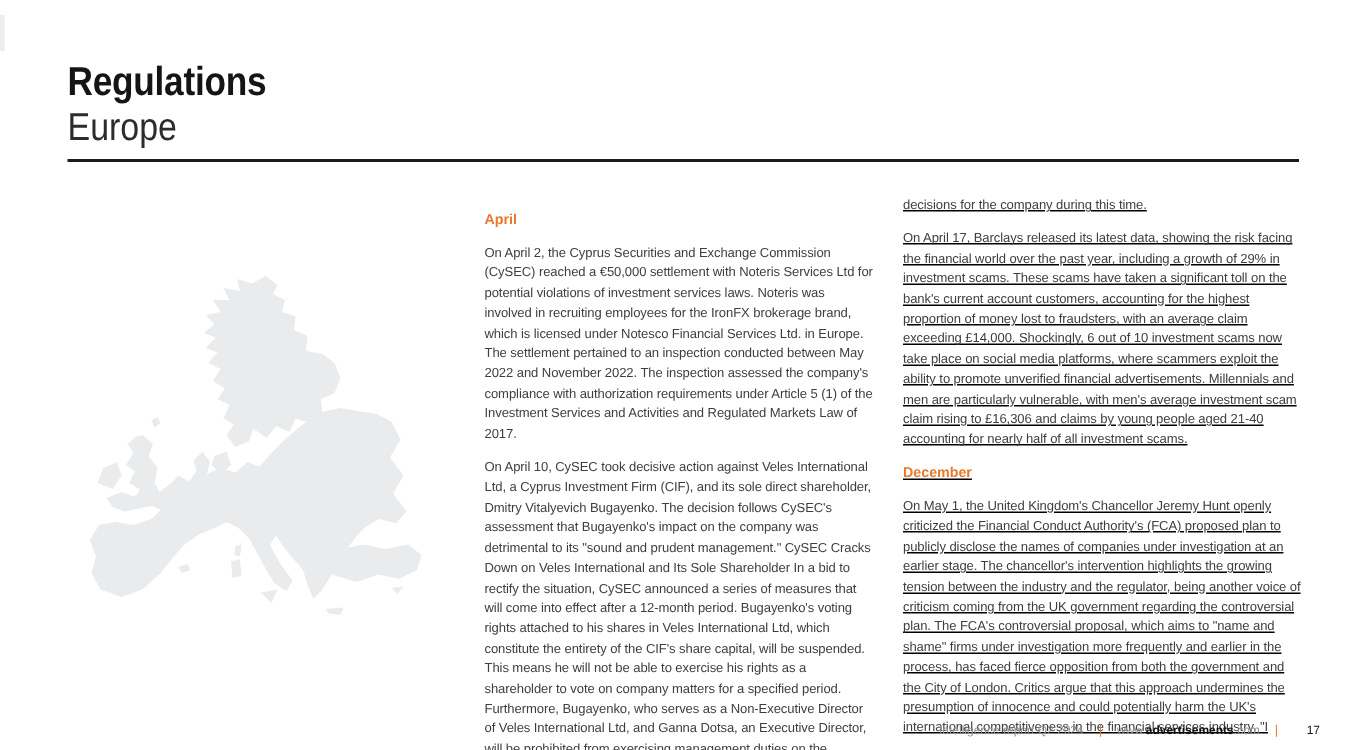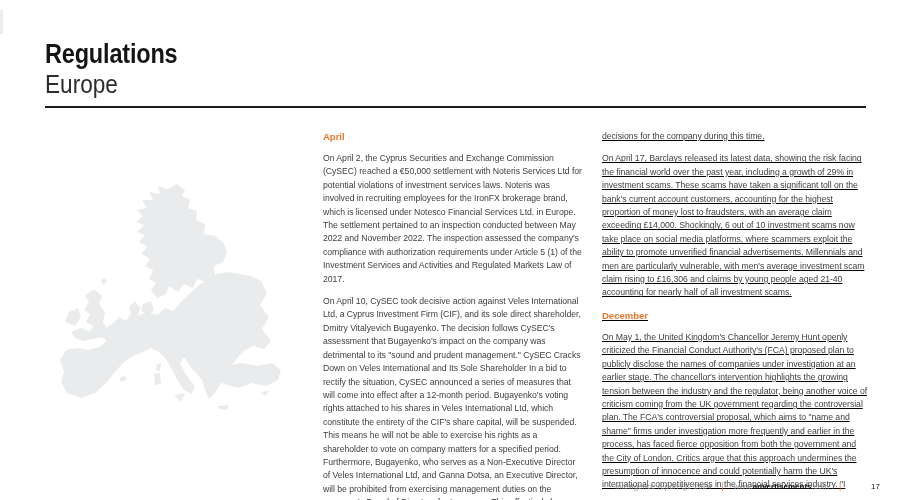--- a/index.html
+++ b/index.html
@@ -26,34 +26,34 @@
   .title-rule{
     position:absolute;left:45px;top:106px;width:821px;height:2px;background:#1b1b1b;
   }
   .map-watermark{
     position:absolute;left:56px;top:180px;width:234px;height:240px;
   }
   .col{position:absolute;top:130px;}
   .col-left{left:323px;width:260px;}
   .col-right{left:602px;width:266px;text-decoration:underline;}
   .month{
-    font-size:9.5px;font-weight:700;color:#e8782c;margin:0 0 9px 0;line-height:13px;
+    font-size:9.5px;font-weight:700;color:#e8782c;margin:10px 0 9px 0;line-height:13px;
   }
   .col-right .month{margin-top:3px;}
   .col p{
     margin:0 0 9px 0;font-size:8.7px;line-height:13.4px;color:#3e3e3e;
     letter-spacing:-0.05px;text-align:left;
   }
   .page-footer{
     position:absolute;right:20px;bottom:9px;display:flex;align-items:center;gap:10px;
     font-size:8px;color:#8f8f8f;white-space:nowrap;
   }
   .page-footer .pipe{color:#e8782c;font-size:8.5px;}
   .page-footer .brand-bold{color:#131313;font-weight:700;}
-  .page-footer .pagenum{color:#131313;font-weight:400;margin-left:20px;}
+  .page-footer .pagenum{color:#131313;font-weight:400;margin-left:9px;}
 </style>
 </head>
 <body>
 
 <div class="edge-strip"></div>
 
 <div class="title-block">
   <h1>Regulations</h1>
   <div class="subtitle">Europe</div>
 </div>

